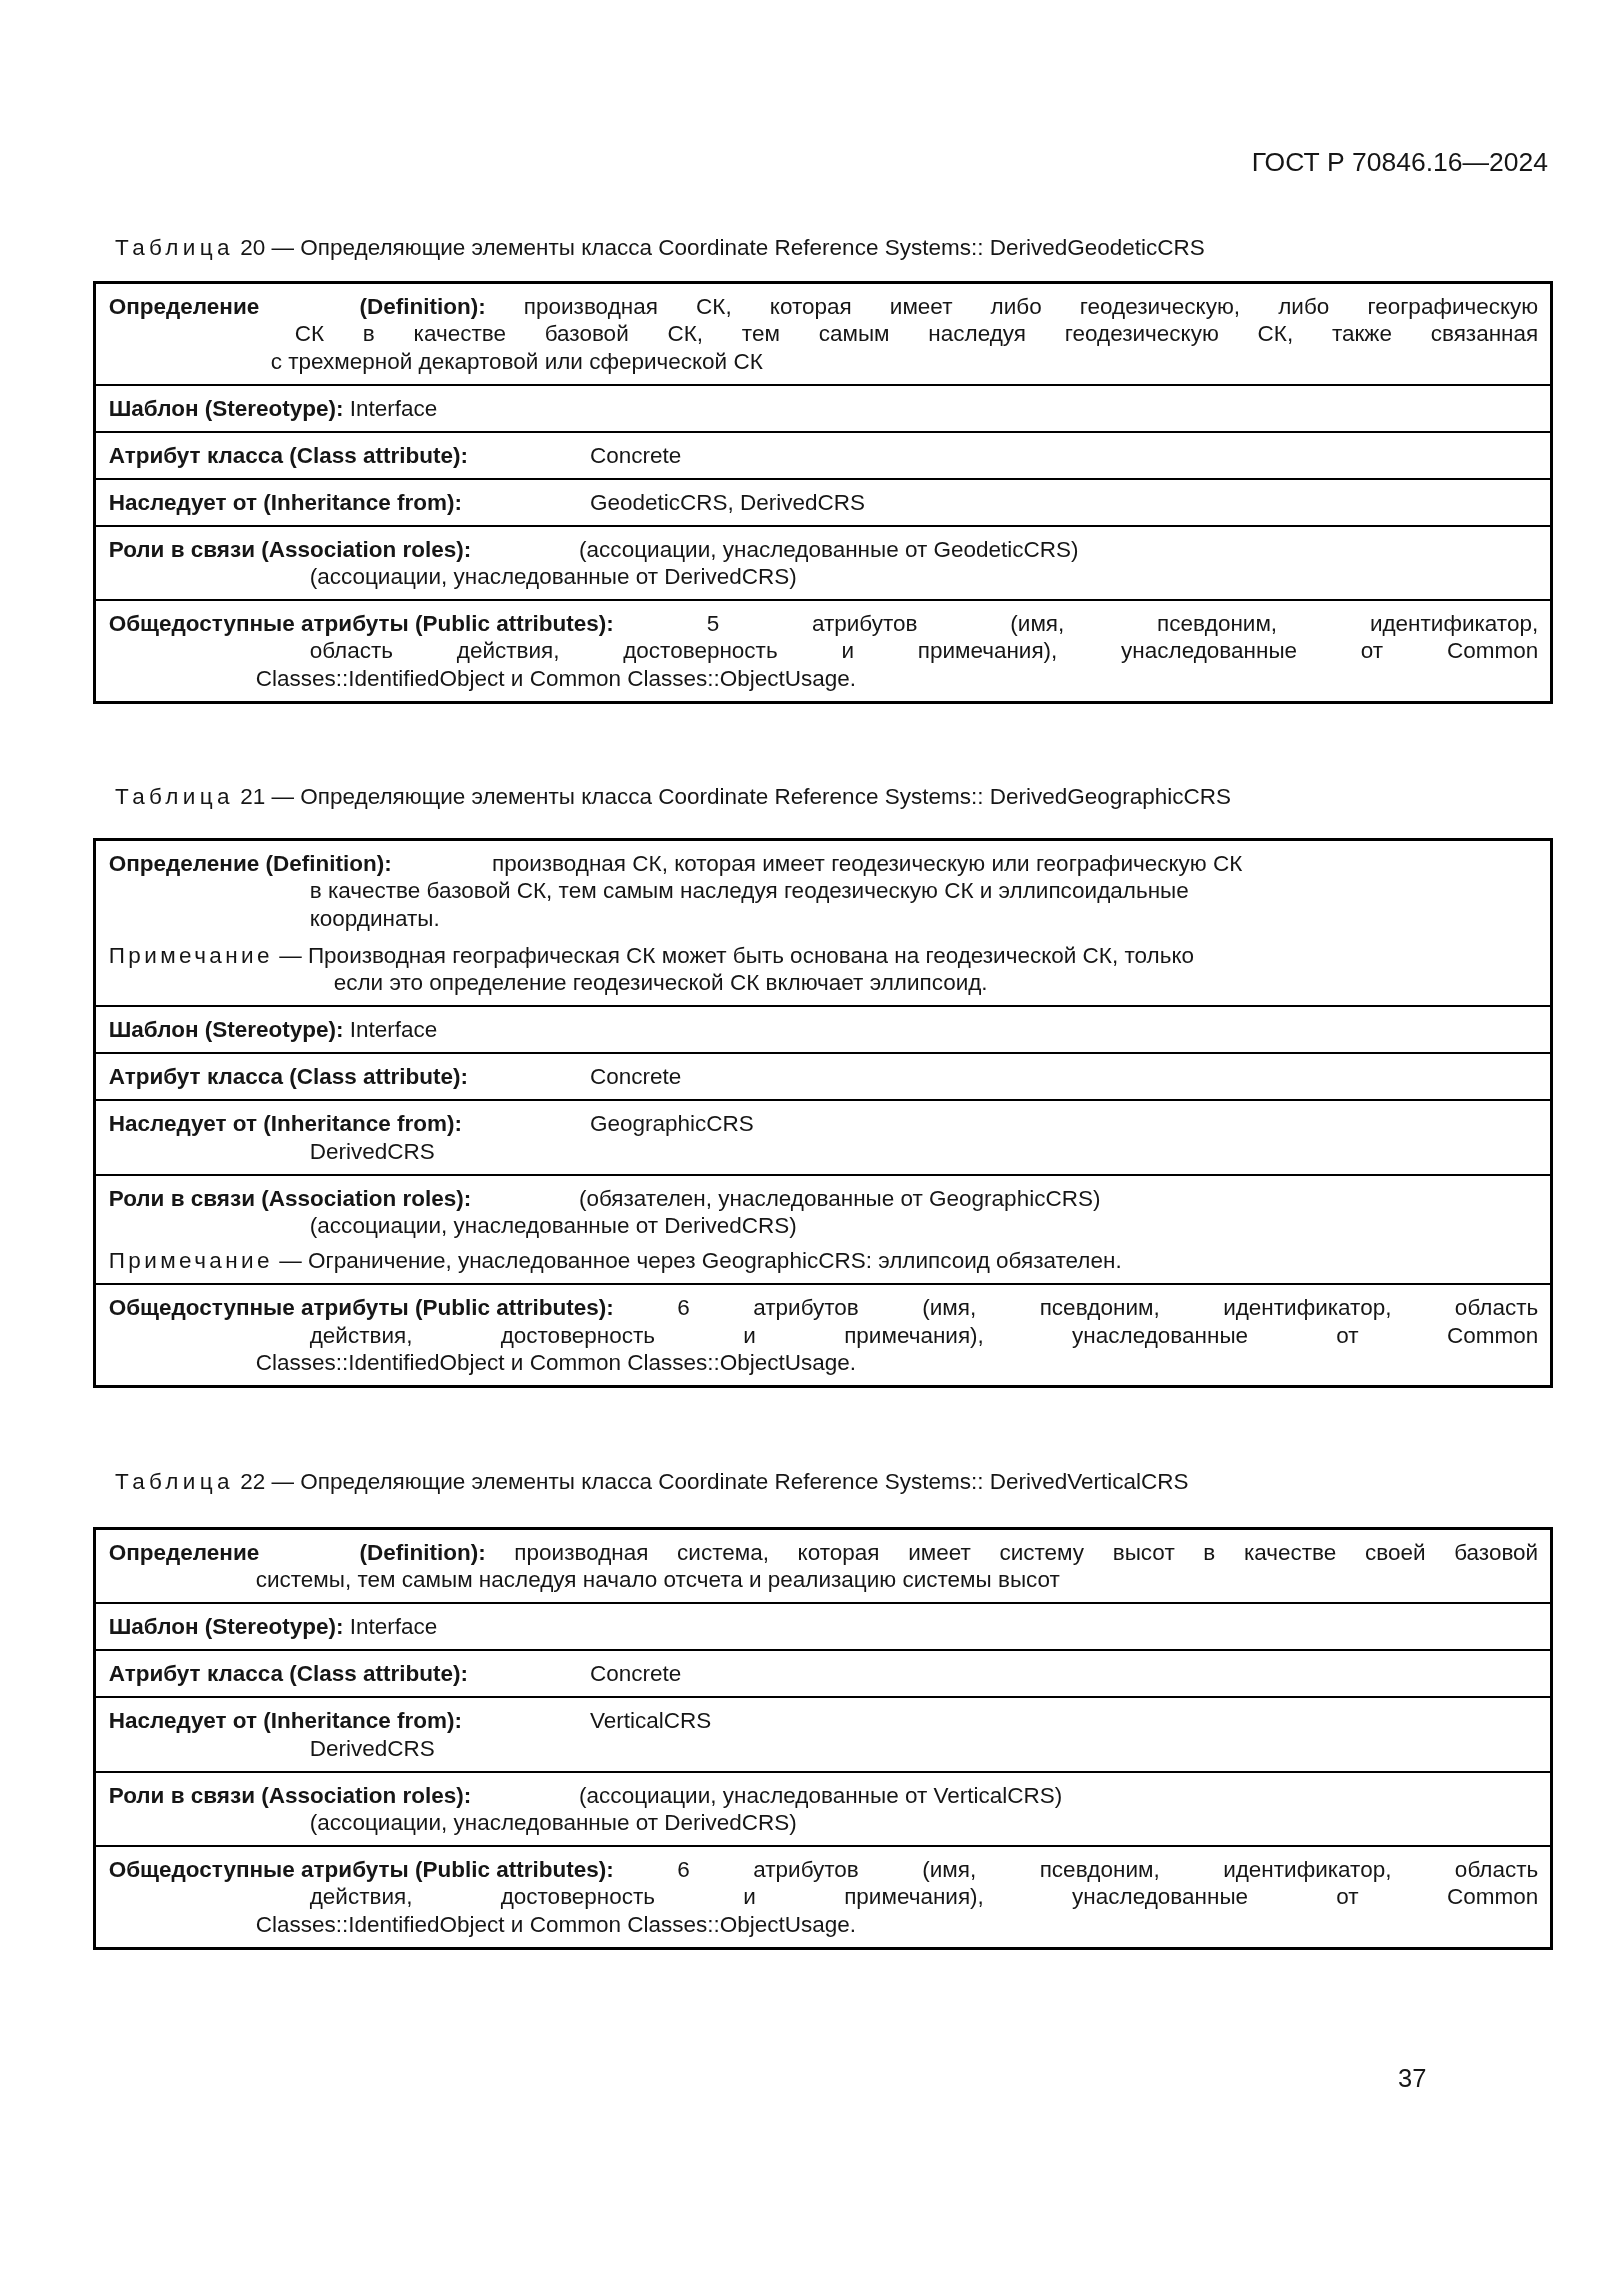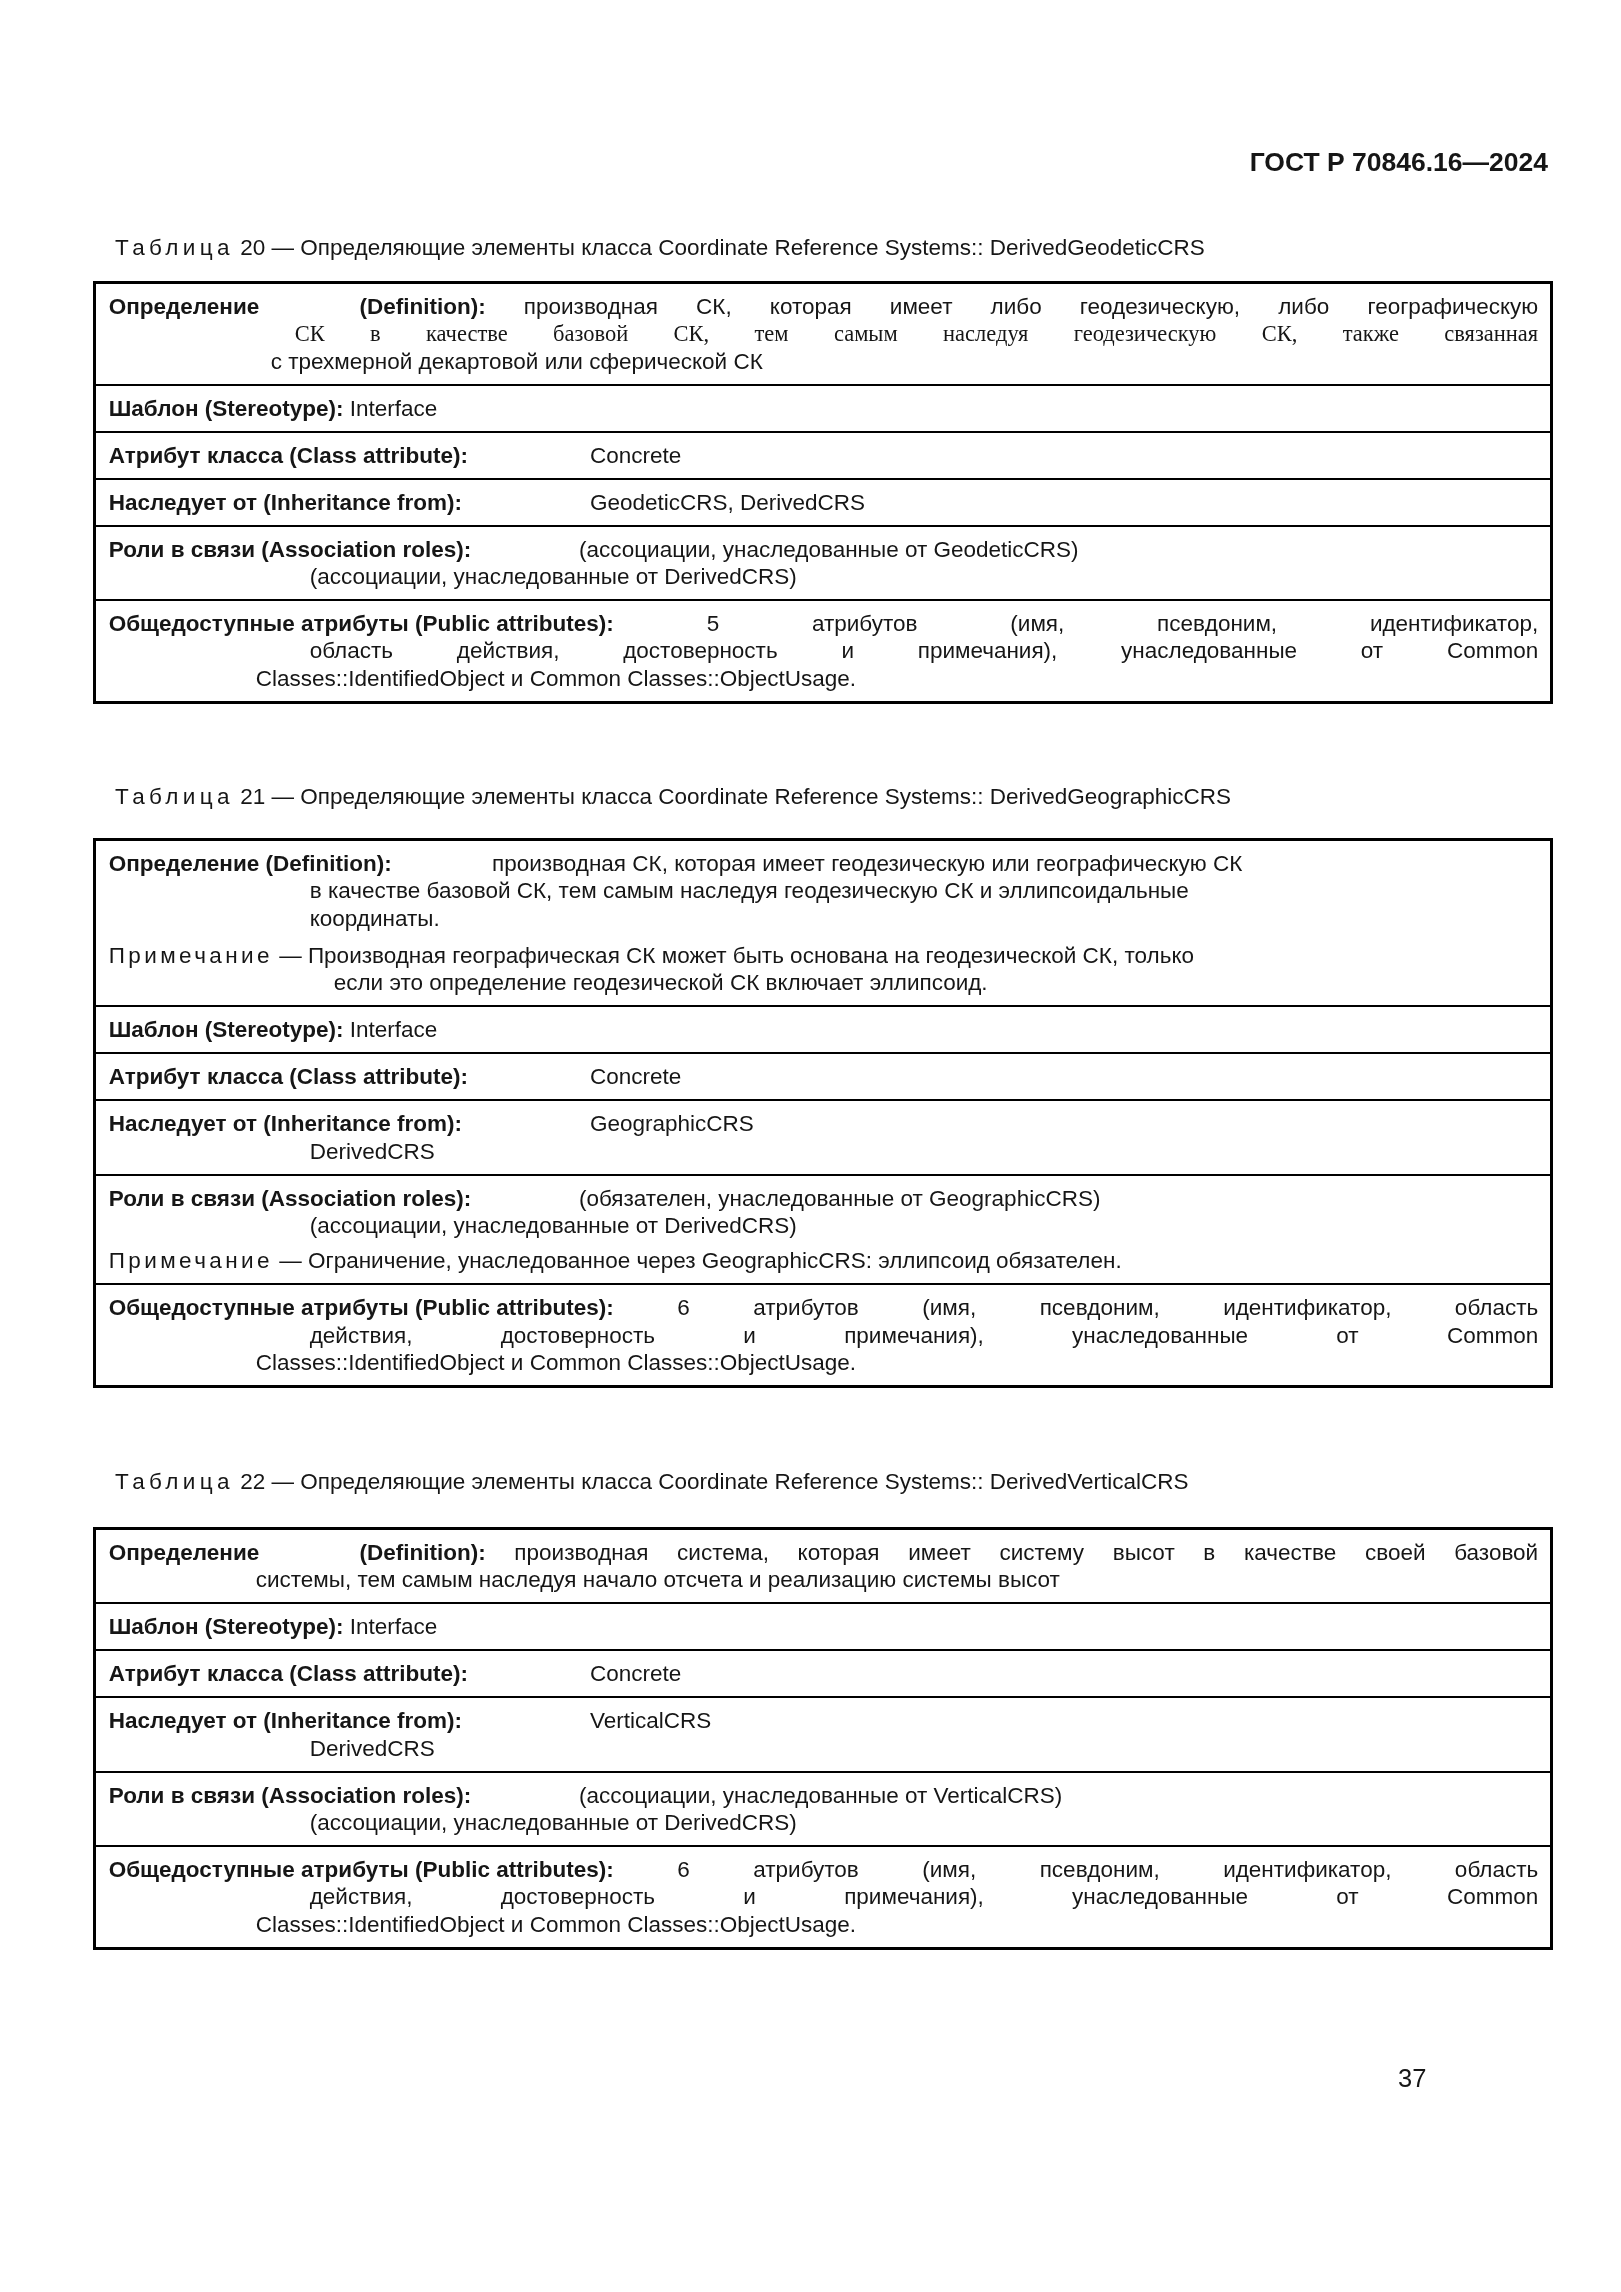--- a/index.html
+++ b/index.html
@@ -11,21 +11,21 @@
     background: #ffffff;
     font-family: "Liberation Sans", sans-serif;
     color: #161616;
     overflow: hidden;
   }
   .header {
     position: absolute;
     top: 147px;
     right: 73px;
     font-size: 26.5px;
-    font-weight: bold;
+    font-weight: normal;
     white-space: nowrap;
   }
   .caption {
     position: absolute;
     left: 115px;
     font-size: 22.5px;
     white-space: nowrap;
   }
   .cap20 { top: 235px; }
   .cap21 { top: 784px; }
@@ -43,21 +43,21 @@
   .t22 { top: 1527px; }
   .row { padding: 8.8px 11.8px 8.8px 12.7px; font-size: 22.5px; line-height: 27.4px; }
   .row + .row { border-top: 2.9px solid #000; }
   .tline { display: block; }
   .lbl { font-weight: bold; display: inline-block; }
   .w385 { width: 377px; }
   .w485 { width: 475px; }
   .w473 { width: 464px; }
   .i150 { padding-left: 147px; }
   .i165 { padding-left: 162px; }
-  .i190 { padding-left: 186px; font-family: Liberation Serif, serif; }
+  .i190 { padding-left: 186px; }
   .i205 { padding-left: 201px; }
   .i230 { padding-left: 225px; }
   .j { text-align: justify; text-align-last: justify; }
   .note-lbl { letter-spacing: 3.4px; }
   .note-gap { margin-top: 9.8px; }
   .note-gap2 { margin-top: 7.8px; }
   .pagenum {
     position: absolute;
     left: 1398px;
     top: 2064px;

